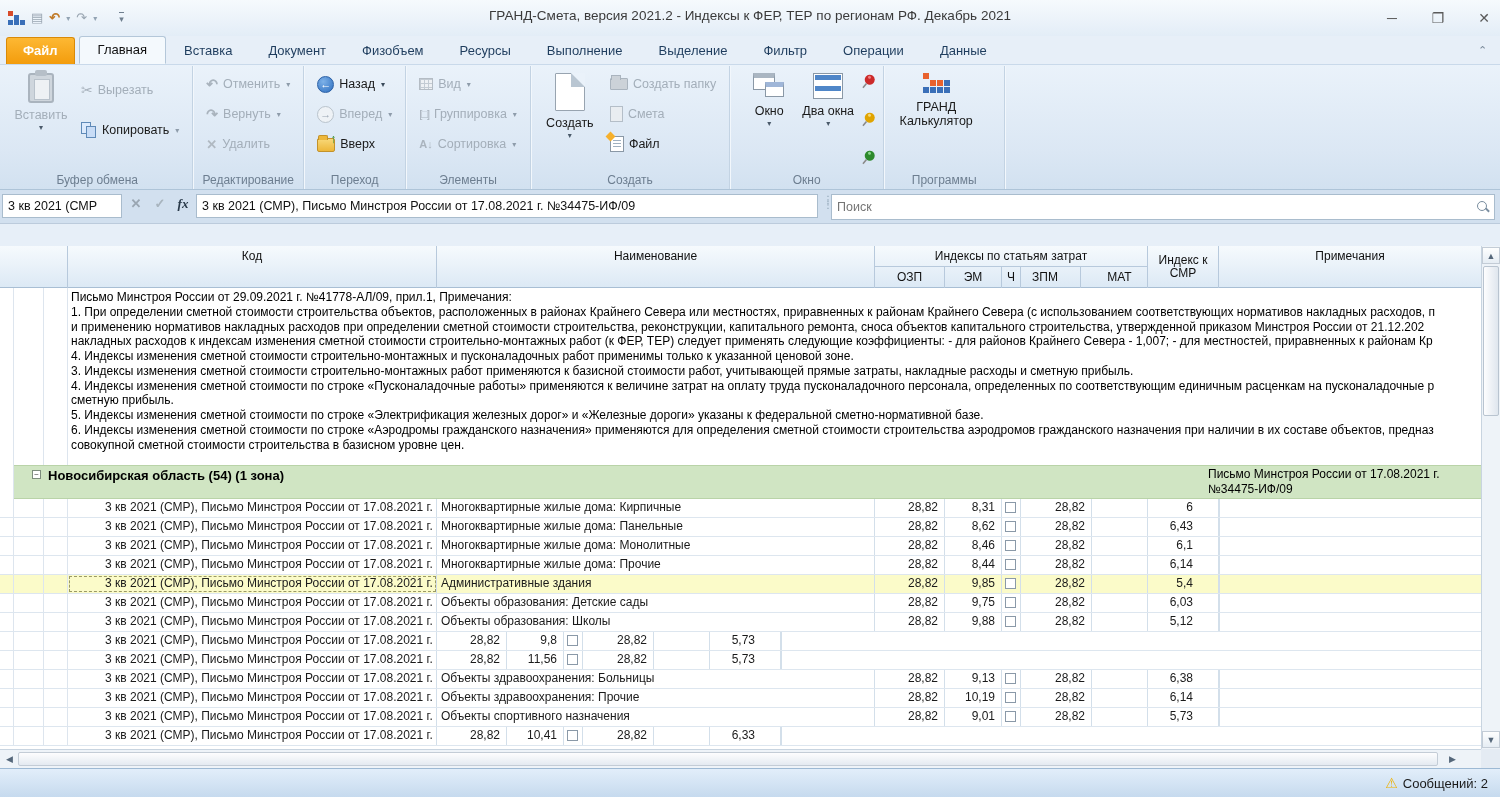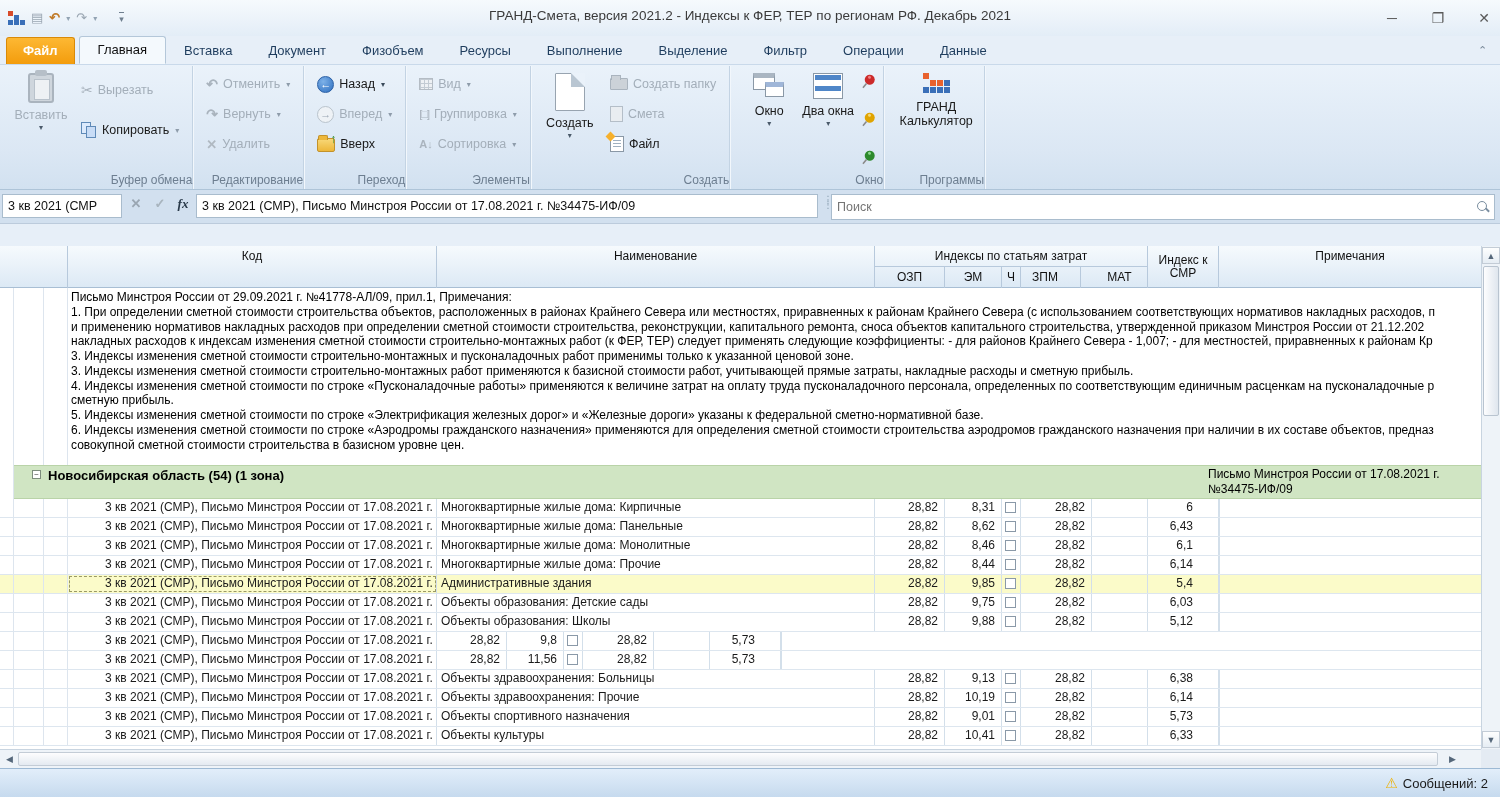--- a/index.html
+++ b/index.html
@@ -30,21 +30,21 @@
   .rtab.file { background:linear-gradient(#fdb833,#f39c0c); color:#fff; font-weight:bold;
     border-radius:3px 3px 0 0; margin:0 4px 0 6px; padding:5px 16px 6px 16px; border:1px solid #d98a08; border-bottom:none; }
   .rtab.active { background:#f4f9fd; border:1px solid #b4c7d9; border-bottom:1px solid #f4f9fd;
     border-radius:3px 3px 0 0; color:#111; }
   .ribbon-min { position:absolute; right:8px; top:44px; width:14px; height:14px; color:#7a8a9a; font-size:11px; }
   
   .ribbon { position:absolute; left:0; top:64px; width:1500px; height:126px;
     background:linear-gradient(#eaf2fa,#dbe7f4 70%,#d2e1f0); border-top:1px solid #c9d9ea; border-bottom:1px solid #aec4d8;
     display:flex; align-items:stretch; padding:1px 0 0 2px; }
   .rgroup { position:relative; padding:3px 6px 17px 6px; border-right:1px solid #c3d3e3; box-shadow:1px 0 0 #f2f7fc; display:flex; }
-  .glabel { position:absolute; left:0; right:0; bottom:2px; text-align:right; font-size:12px; color:#6d7e90; }
+  .glabel { position:absolute; left:0; right:0; bottom:2px; text-align:center; font-size:12px; color:#6d7e90; }
   .bigbtn { width:66px; display:flex; flex-direction:column; align-items:center; padding-top:4px; cursor:default; }
   .bigbtn .blabel { font-size:12.5px; margin-top:5px; text-align:center; line-height:14px; }
   .bigbtn .bcaret { font-size:8px; color:#4a5a6a; margin-top:1px; }
   .smallcol { display:flex; flex-direction:column; justify-content:flex-start; }
   .sbtn { height:30px; display:flex; align-items:center; gap:5px; padding:0 7px; font-size:12.5px; white-space:nowrap; cursor:default; }
   .sbtn .scaret { font-size:8px; color:#8e9caa; margin-left:1px; }
   .dis { color:#a3aeb9; }
   
   .ic { display:inline-block; position:relative; flex:none; }
   .ic-paste { width:26px; height:30px; background:#cfd6dd; border:2px solid #aab4be; border-radius:3px; }
@@ -341,21 +341,21 @@
         <svg width="13" height="17" viewBox="0 0 13 17">
             <circle cx="6.5" cy="5.5" r="5" fill="#2d8a2d"></circle>
             <circle cx="4.8" cy="3.8" r="1.5" fill="#8cd88c"></circle>
             <line x1="6.5" y1="10.5" x2="6.5" y2="16" stroke="#8a8a8a" stroke-width="1.6"></line>
           </svg>
       </span>
     </div>
     <div class="glabel">Окно</div>
   </div>
 
-  <div class="rgroup" style="padding-left:12px;padding-right:8px;">
+  <div class="rgroup" style="padding-left:12px;padding-right:28px;">
     <div class="bigbtn" style="width:80px;">
       <span class="ic ic-grand">
         <i style="left:0;top:0;background:#e8622e"></i>
         <i style="left:7px;top:7px;background:#e8622e"></i>
           <i style="left:14px;top:7px;background:#e8622e"></i>
           <i style="left:21px;top:7px;background:#3a6fb8"></i>
         <i style="left:0;top:14px;background:#3a6fb8"></i>
           <i style="left:7px;top:14px;background:#3a6fb8"></i>
           <i style="left:14px;top:14px;background:#3a6fb8"></i>
           <i style="left:21px;top:14px;background:#3a6fb8"></i>
@@ -413,21 +413,21 @@
 <div class="gbody">
   <div class="brow notes-row">
     <div class="gc ga"></div>
     <div class="gc gb"></div>
     <div class="gc gcc"></div>
     <div class="notes-text">
         <div class="note-line">Письмо Минстроя России от 29.09.2021 г. №41778-АЛ/09, прил.1, Примечания:</div>
         <div class="note-line">1. При определении сметной стоимости строительства объектов, расположенных в районах Крайнего Севера или местностях, приравненных к районам Крайнего Севера (с использованием соответствующих нормативов накладных расходов, п</div>
         <div class="note-line">и применению нормативов накладных расходов при определении сметной стоимости строительства, реконструкции, капитального ремонта, сноса объектов капитального строительства, утвержденной приказом Минстроя России от 21.12.202</div>
         <div class="note-line">накладных расходов к индексам изменения сметной стоимости строительно-монтажных работ (к ФЕР, ТЕР) следует применять следующие коэффициенты: - для районов Крайнего Севера - 1,007; - для местностей, приравненных к районам Кр</div>
-        <div class="note-line">3. Индексы изменения сметной стоимости строительно-монтажных и пусконаладочных работ применимы только к указанной ценовой зоне.</div>
+        <div class="note-line">4. Индексы изменения сметной стоимости строительно-монтажных и пусконаладочных работ применимы только к указанной ценовой зоне.</div>
         <div class="note-line">3. Индексы изменения сметной стоимости строительно-монтажных работ применяются к базисной стоимости работ, учитывающей прямые затраты, накладные расходы и сметную прибыль.</div>
         <div class="note-line">4. Индексы изменения сметной стоимости по строке «Пусконаладочные работы» применяются к величине затрат на оплату труда пусконаладочного персонала, определенных по соответствующим единичным расценкам на пусконаладочные р</div>
         <div class="note-line">сметную прибыль.</div>
         <div class="note-line">5. Индексы изменения сметной стоимости по строке «Электрификация железных дорог» и «Железные дороги» указаны к федеральной сметно-нормативной базе.</div>
         <div class="note-line">6. Индексы изменения сметной стоимости по строке «Аэродромы гражданского назначения» применяются для определения сметной стоимости строительства аэродромов гражданского назначения при наличии в их составе объектов, предназ</div>
         <div class="note-line">совокупной сметной стоимости строительства в базисном уровне цен.</div>
       </div>
   </div>
   <div class="brow group-row">
     <div class="gc ga"></div>
@@ -625,21 +625,20 @@
     <div class="cell num c-zpm">28,82</div>
     <div class="cell num c-mat"></div>
     <div class="cell num c-smr">5,73</div>
     <div class="cell c-notes"></div>
   </div>
       <div class="brow trow">
     <div class="gc ga"></div>
     <div class="gc gb"></div>
     <div class="gc gcc"></div>
     <div class="cell c-code">3 кв 2021 (СМР), Письмо Минстроя России от 17.08.2021 г.</div>
-    <div class="cell c-name">Объекты культуры</div>
     <div class="cell num c-ozp">28,82</div>
     <div class="cell num c-em">10,41</div>
     <div class="cell c-ch">
           <span class="cb"></span>
         </div>
     <div class="cell num c-zpm">28,82</div>
     <div class="cell num c-mat"></div>
     <div class="cell num c-smr">6,33</div>
     <div class="cell c-notes"></div>
   </div>

